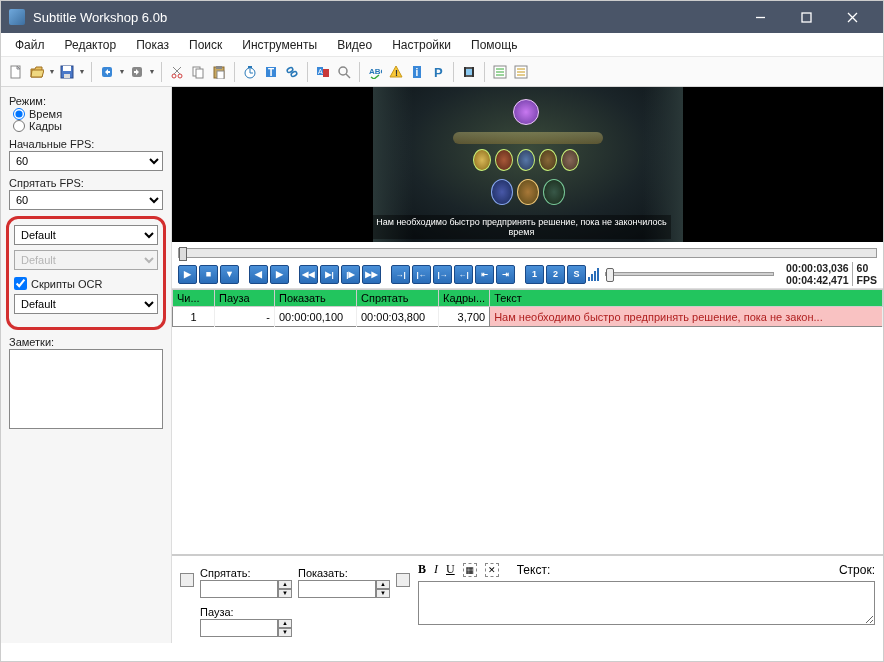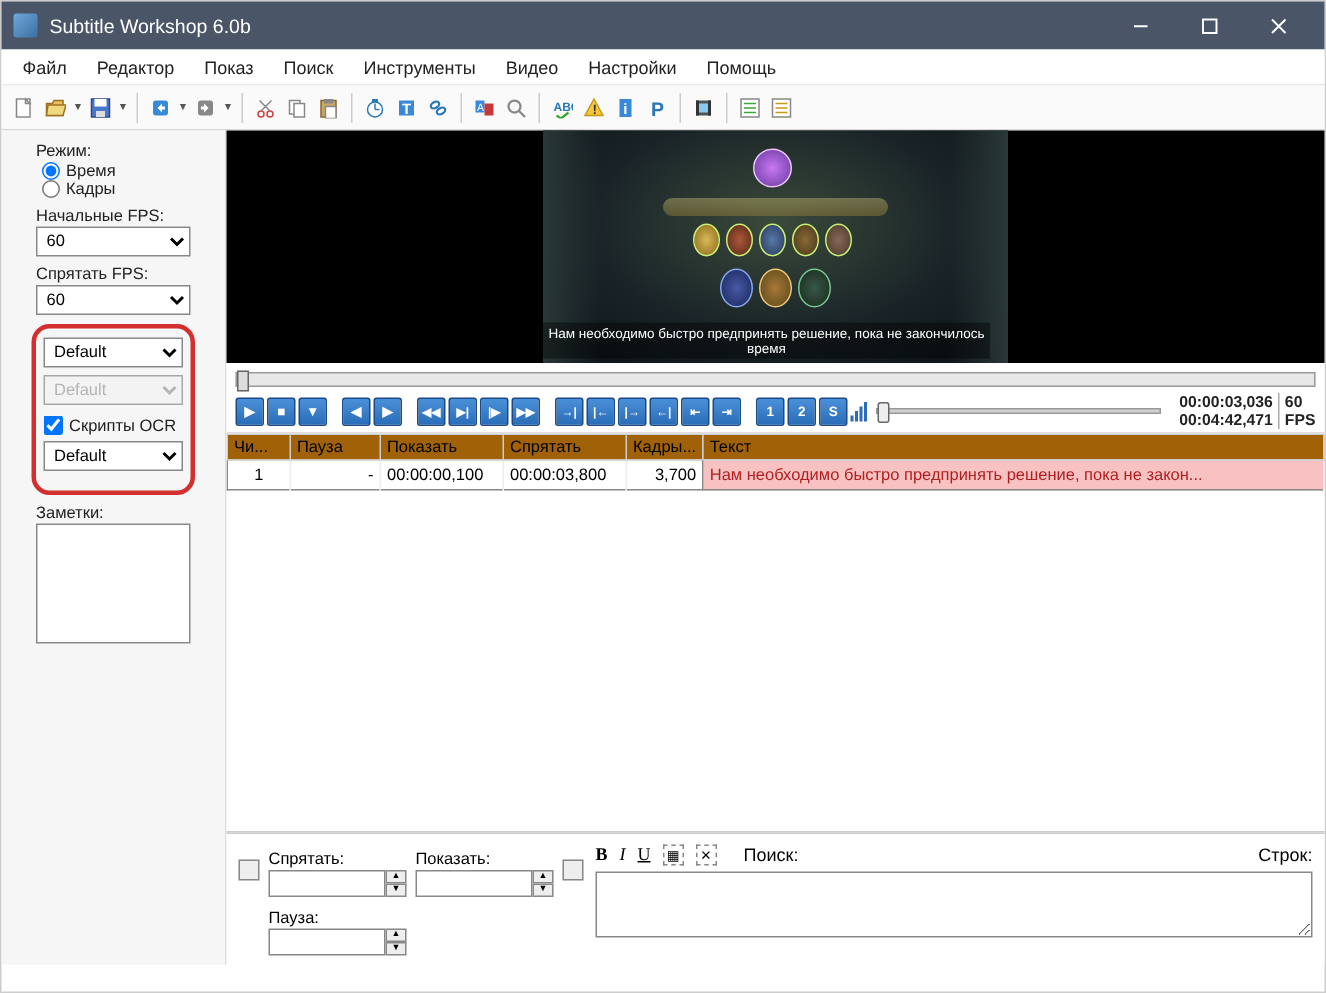--- a/index.html
+++ b/index.html
@@ -10,21 +10,21 @@
 .titlebar .spacer { flex: 1; }
 .winbtn { width: 46px; height: 32px; display: flex; align-items: center; justify-content: center; font-size: 14px; }
 .winbtn svg { stroke: #fff; stroke-width: 1.3; fill: none; }
 .menubar { background: #fff; height: 24px; display: flex; align-items: center; padding: 0 4px; font-size: 12px; color: #222; border-bottom: 1px solid #e8e8e8; }
 .menubar span { padding: 0 10px; }
 .toolbar { background: #fafafa; height: 30px; display: flex; align-items: center; padding: 0 6px; border-bottom: 1px solid #d8d8d8; gap: 3px; }
 .tbtn { width: 18px; height: 18px; display: flex; align-items: center; justify-content: center; border-radius: 2px; }
 .tsep { width: 1px; height: 20px; background: #ccc; margin: 0 3px; }
 .tdrop { width: 6px; height: 18px; display: flex; align-items: center; justify-content: center; font-size: 7px; color: #555; }
 .main { display: flex; height: 556px; }
-.sidebar { width: 150px; background: #f6f6f6; border-right: 1px solid #ddd; padding: 6px 23px; font-size: 11px; color: #222; }
+.sidebar { width: 171px; background: #f6f6f6; border-right: 1px solid #ddd; padding: 6px 8px; font-size: 11px; color: #222; }
 .sidebar label { display: block; margin: 2px 0 1px; }
 .sidebar .grp { margin-bottom: 6px; }
 .radio { display: flex; align-items: center; gap: 4px; margin-left: 4px; font-size: 11px; }
 .radio input { width: 12px; height: 12px; }
 .sel { width: 100%; font-size: 11px; height: 20px; border: 1px solid #888; background: #fff; padding: 0 2px; }
 .sel:disabled { color: #999; background: #f3f3f3; }
 .highlight { border: 3px solid #d32f2f; border-radius: 12px; padding: 6px 5px 8px; margin: 4px -3px 6px; }
 .highlight .sel { margin-bottom: 5px; }
 .chk { display: flex; align-items: center; gap: 4px; font-size: 11px; margin: 2px 0 4px; }
 .notes { width: 100%; height: 80px; border: 1px solid #888; background: #fff; font-size: 11px; resize: none; }
@@ -35,21 +35,21 @@
 .vcap { position: absolute; bottom: 3px; left: 0; right: 12px; text-align: center; color: #fff; font-size: 9px; padding: 2px 0; background: rgba(0,0,0,0.4); }
 .controls { padding: 4px 6px 2px; display: flex; align-items: center; gap: 2px; border-bottom: 1px solid #ddd; }
 .slider { height: 10px; background: #e8e8e8; border: 1px solid #999; margin: 6px 6px 0; position: relative; }
 .slider .thumb { position: absolute; left: 0; top: -2px; width: 8px; height: 14px; background: #ddd; border: 1px solid #666; }
 .cbtn { width: 19px; height: 19px; background: linear-gradient(#4a90d8,#2a6db8); border: 1px solid #1a4a88; border-radius: 2px; display: flex; align-items: center; justify-content: center; color: #fff; font-size: 9px; font-weight: bold; }
 .cbtn.sm { font-size: 8px; }
 .timecodes { font-size: 10.5px; line-height: 1.15; font-weight: bold; color: #222; margin-left: 6px; }
 .timecodes .fps { display: inline-block; border-left: 1px solid #aaa; padding-left: 4px; margin-left: 3px; }
 .subtable { flex: 1; font-size: 11px; border-bottom: 1px solid #ccc; overflow: hidden; }
 .subtable table { width: 100%; border-collapse: collapse; }
-.subtable th { background: #a16207; border: 1px solid #ccc; padding: 2px 4px; font-weight: normal; text-align: left; font-size: 11px; }
+.subtable th { background: #22c55e; border: 1px solid #ccc; padding: 2px 4px; font-weight: normal; text-align: left; font-size: 11px; }
 .subtable td { border-right: 1px solid #eee; padding: 2px 4px; font-size: 11px; }
 .subtable tr.sel td.txt { background: #f9c2c2; color: #b02020; }
 .subtable td.num { text-align: center; }
 .subtable td.dur { text-align: right; border: 1px solid #888; }
 .editor { height: 88px; border-top: 1px solid #ccc; padding: 6px 8px; display: flex; gap: 8px; font-size: 11px; }
 .editor .fields { display: grid; grid-template-columns: 14px auto auto 14px; grid-template-rows: auto auto; gap: 4px 6px; align-items: end; }
 .editor .fld label { display: block; font-size: 11px; margin-bottom: 1px; }
 .editor .fld .inp { display: flex; }
 .editor input[type=text] { width: 78px; height: 18px; font-size: 11px; border: 1px solid #888; padding: 0 2px; }
 .spin { width: 14px; display: flex; flex-direction: column; }
@@ -400,21 +400,21 @@
             </div>
         <div></div>
       </div>
       <div class="right">
         <div class="fmt">
           <span class="b">B</span>
           <span class="i">I</span>
           <span class="u">U</span>
           <span class="x">▦</span>
           <span class="x">✕</span>
-          <span style="margin-left:10px">Поиск:</span>
+          <span style="margin-left:10px">Текст:</span>
           <span style="flex:1"></span>
           <span>Строк:</span>
         </div>
         <textarea class="bigtext" style=""></textarea>
       </div>
     </div>
   </div>
 </div>
 
 

